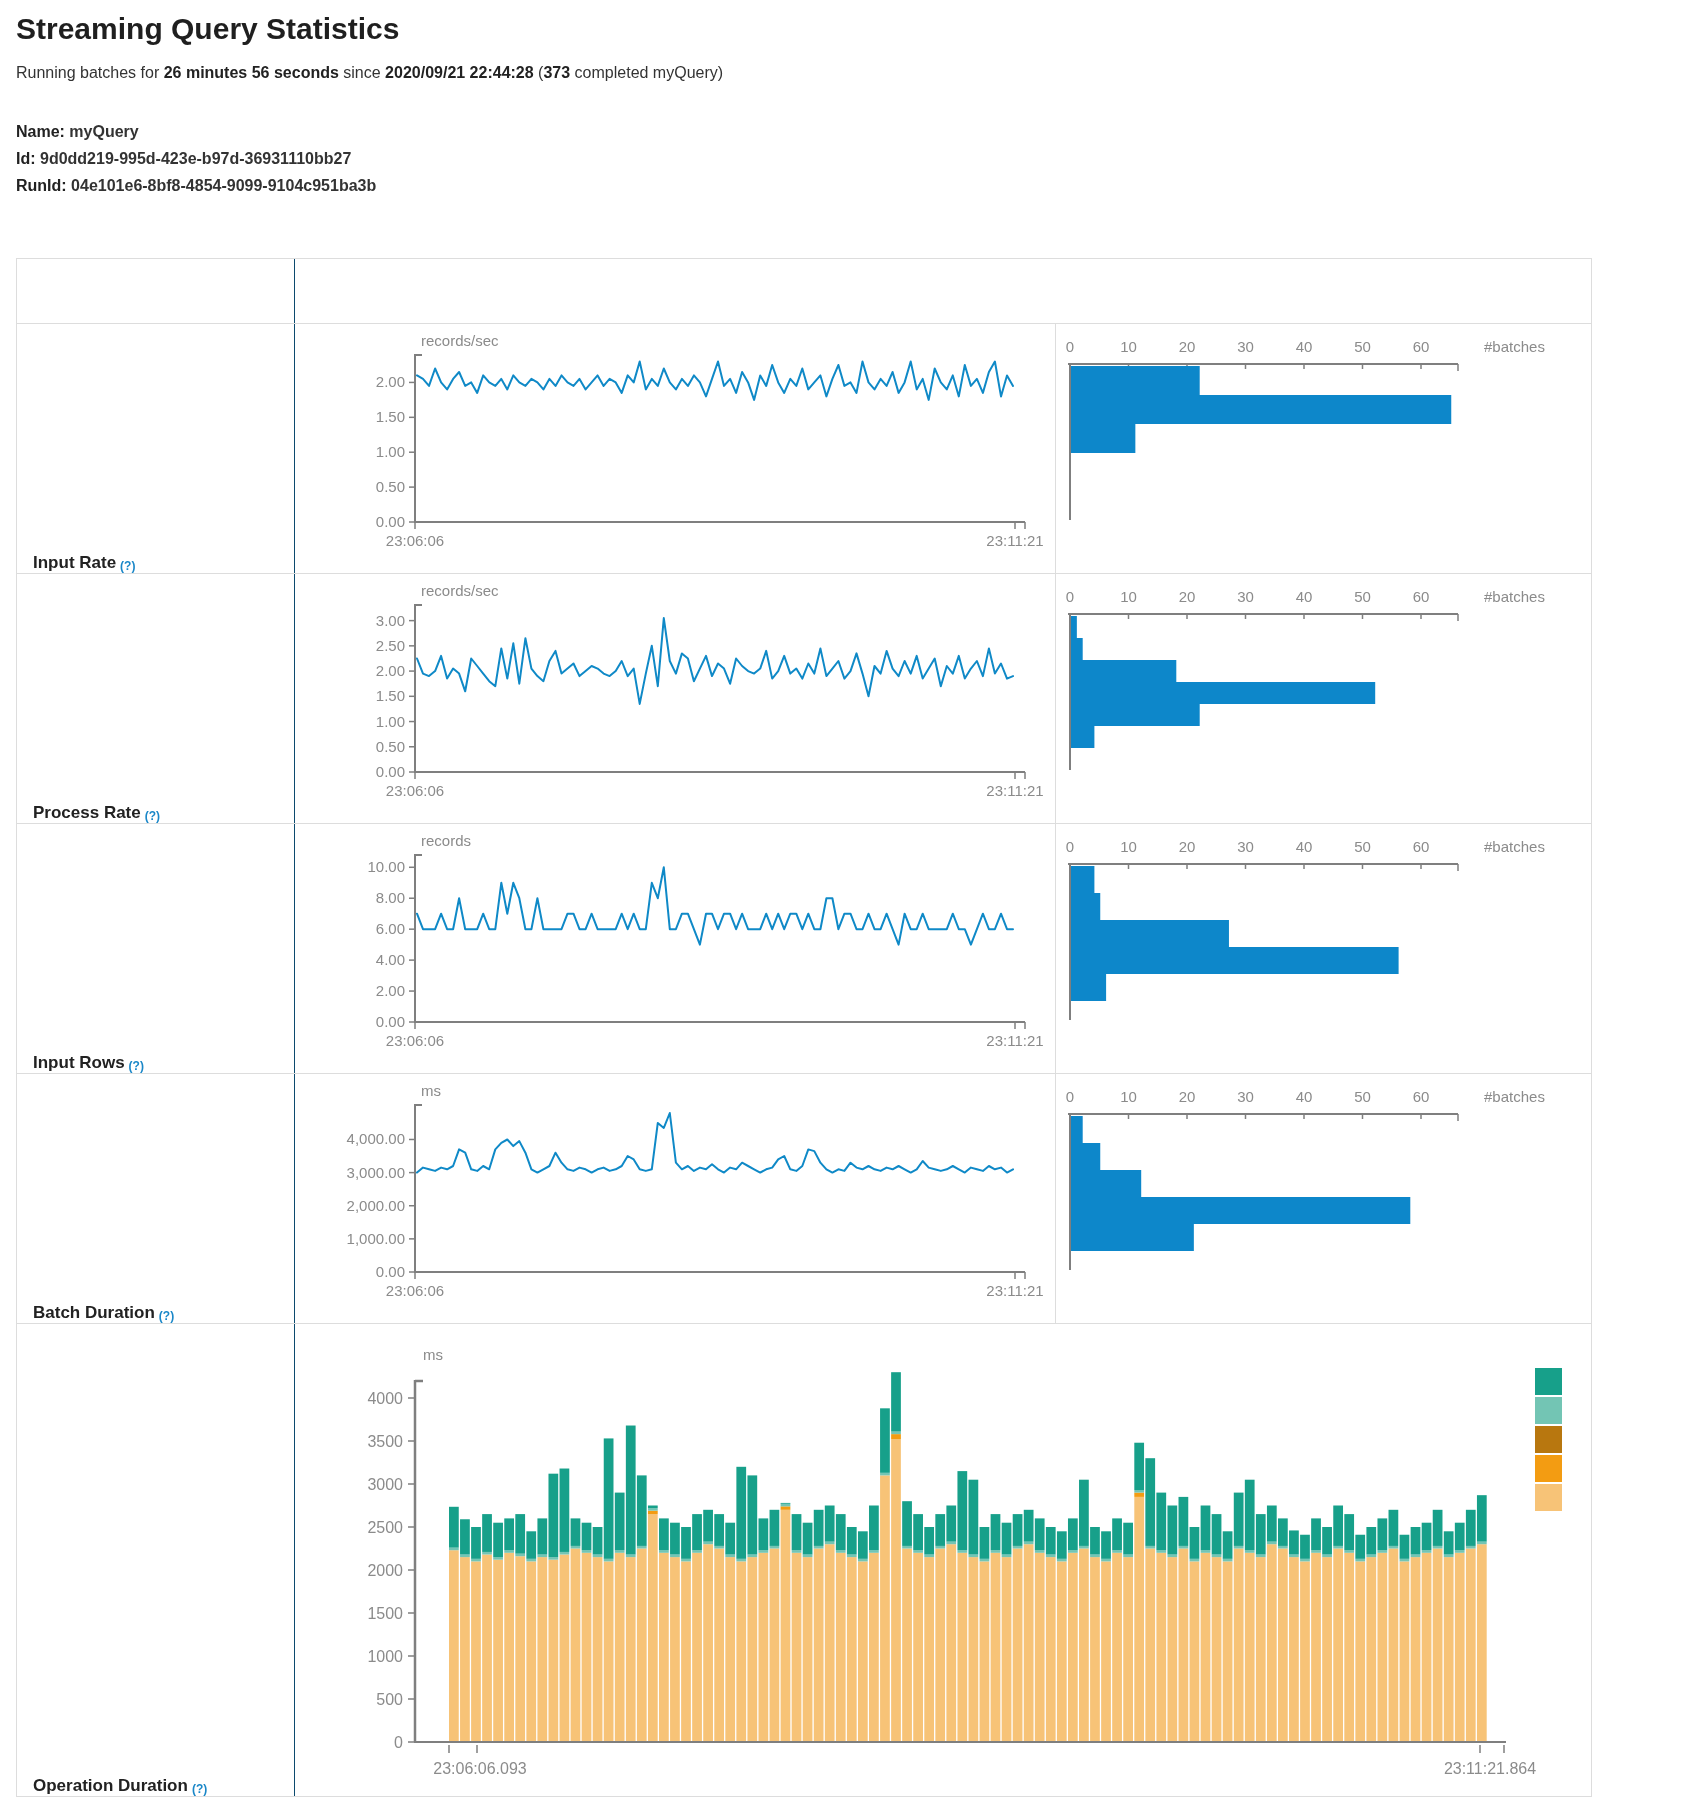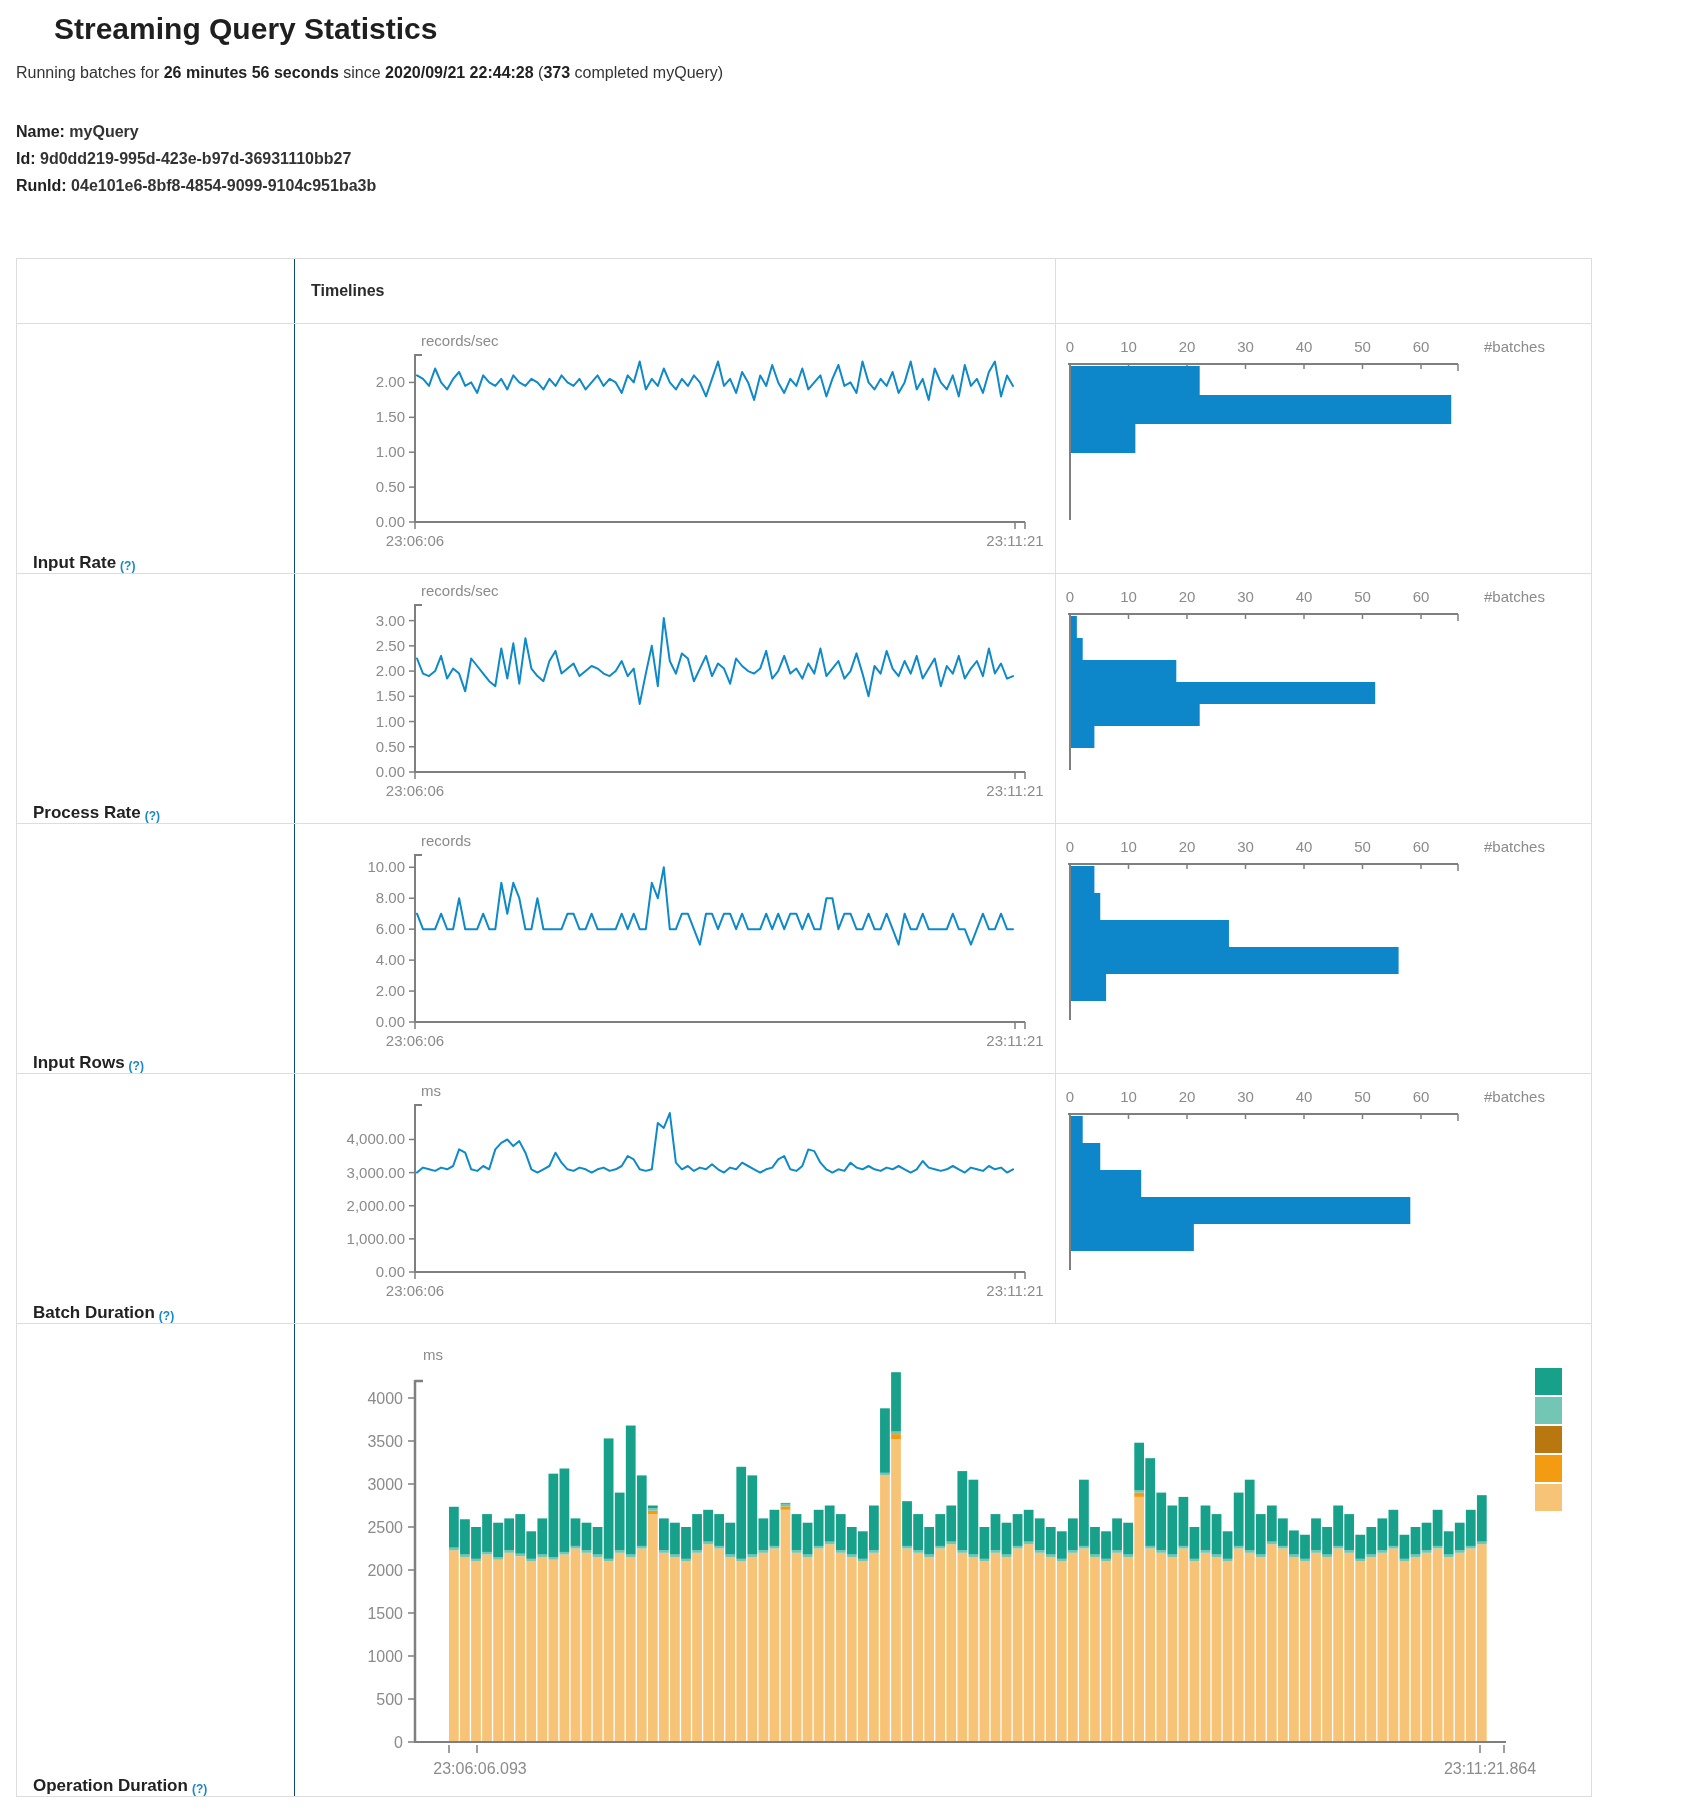--- a/index.html
+++ b/index.html
@@ -1,17 +1,17 @@
 <!DOCTYPE html>
 <html><head>
 <meta charset="utf-8">
 <style>
   html,body{margin:0;padding:0;background:#fff;}
   body{width:1693px;height:1820px;position:relative;font-family:"Liberation Sans",sans-serif;color:#333;}
-  .page-title{position:absolute;left:16px;top:12px;font-size:30px;font-weight:700;color:#1f1f1f;margin-left:38px;}
+  .page-title{position:absolute;left:16px;top:12px;font-size:30px;font-weight:700;color:#1f1f1f;}
   .subtitle{position:absolute;left:16px;top:64px;font-size:16px;color:#333;}
   .subtitle b{color:#222;}
   .meta{position:absolute;left:16px;top:118px;font-size:16px;line-height:27px;color:#333;font-weight:bold;}
   .meta b{color:#222;}
   #stats-table{position:absolute;left:16px;top:258px;width:1574px;border:1px solid #ddd;background:#fff;}
   .trow{display:flex;border-top:1px solid #ddd;box-sizing:border-box;}
   .trow.header{border-top:none;height:64px;}
   .trow.metric{height:250px;}
   .trow.op{height:473px;}
   .cell{box-sizing:border-box;}
@@ -38,21 +38,20 @@
 
 <div class="meta">
   <div><b>Name:</b><span> myQuery</span></div>
   <div><b>Id:</b><span> 9d0dd219-995d-423e-b97d-36931110bb27</span></div>
   <div><b>RunId:</b><span> 04e101e6-8bf8-4854-9099-9104c951ba3b</span></div>
 </div>
 
 <div id="stats-table">
   <div class="trow header">
     <div class="cell cell-label"></div>
-    <div class="cell cell-timeline col-header">Timelines</div>
   </div>
 
   <div class="trow metric">
     <div class="cell cell-label">
       <span class="metric-label">Input Rate</span>
       <a class="help">(?)</a>
     </div>
     <div class="cell cell-timeline">
       <svg id="tl-0" width="761" height="250">
           <text x="126" y="22" class="unittext">records/sec</text>

